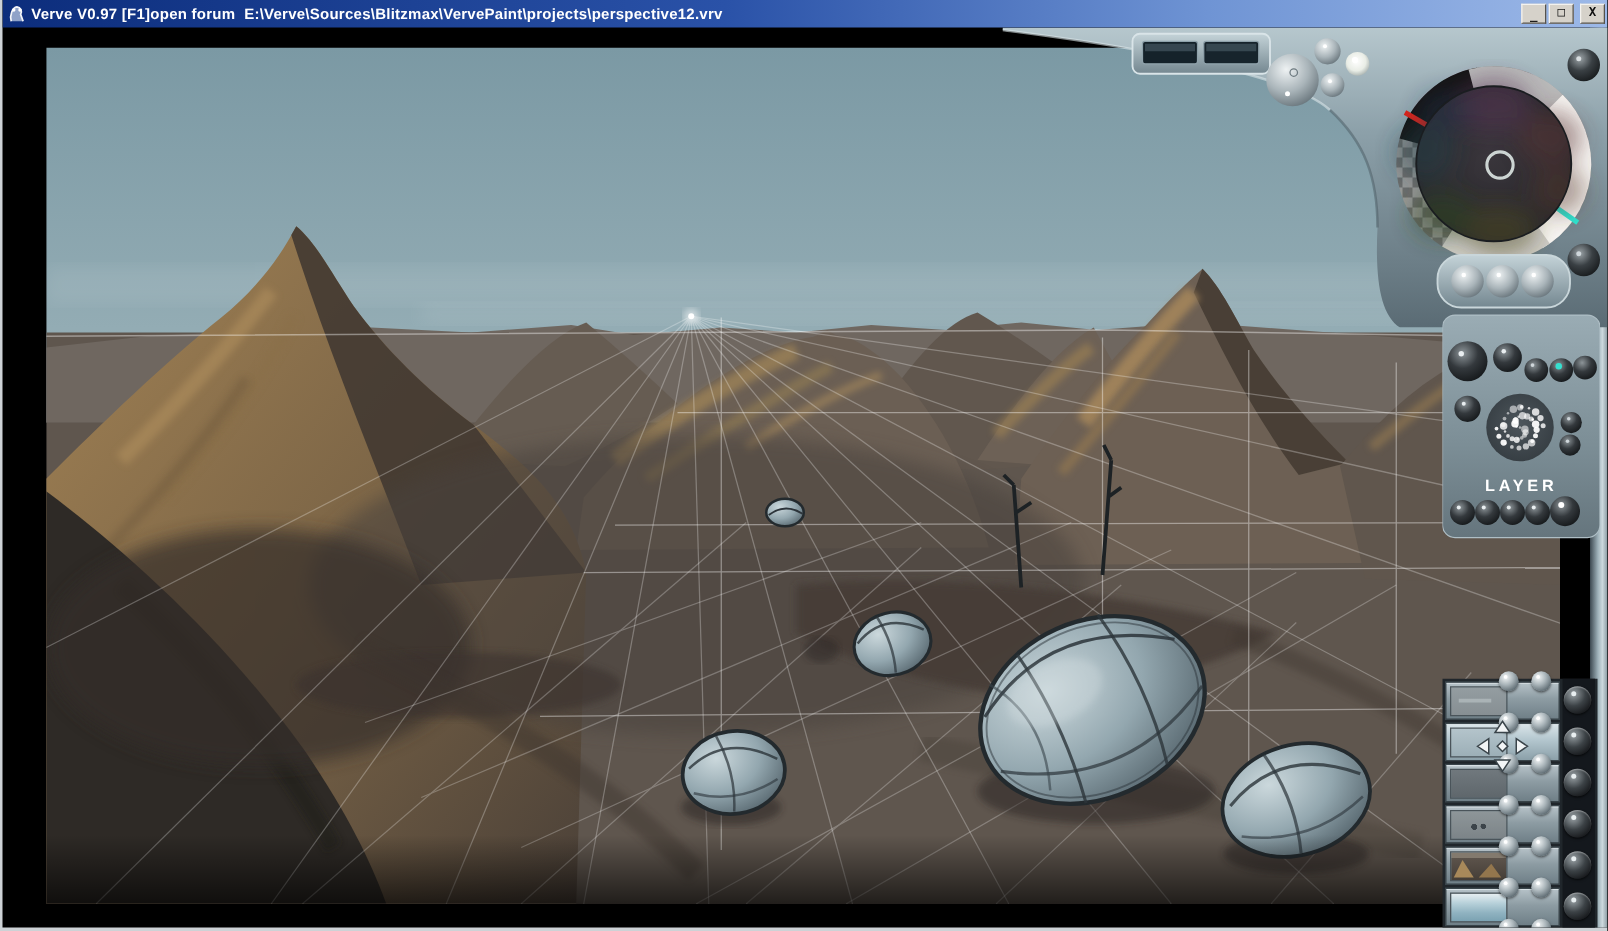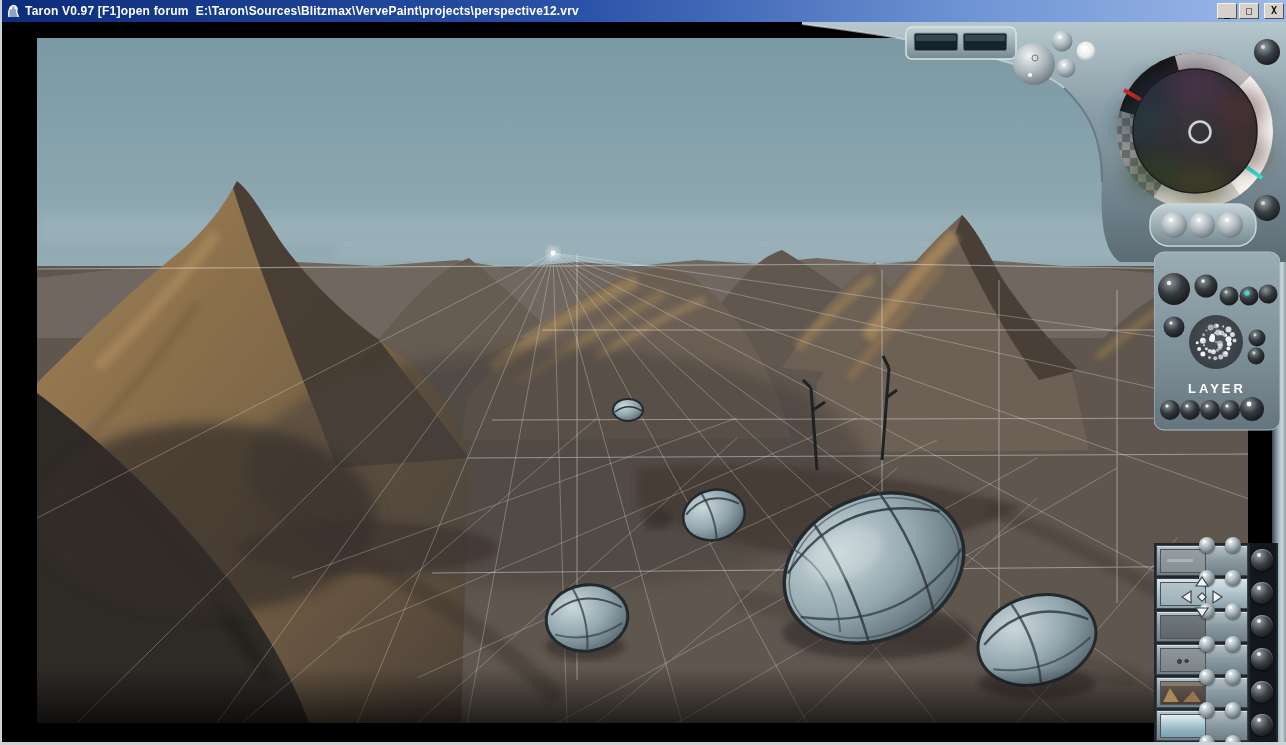--- a/index.html
+++ b/index.html
@@ -540,20 +540,20 @@
         <i></i>
       </div>
     </div>
 
   <div class="titlebar">
     <svg class="app-icon" viewBox="0 0 15 15">
       <path d="M3,13 C1.5,8 4,2 7.5,1.5 C10.5,2 12,5 10.5,7.5 L12.5,13" fill="#8fa2c8" stroke="#f2f4f8" stroke-width="1.4"></path>
       <circle cx="5" cy="4" r="1.4" fill="#fff"></circle>
         <circle cx="10" cy="4" r="1.4" fill="#fff"></circle>
     </svg>
-    <span class="title-text">Taron V0.97 [F1]open forum  E:\Taron\Sources\Blitzmax\VervePaint\projects\perspective12.vrv</span>
+    <span class="title-text">Verve V0.97 [F1]open forum  E:\Verve\Sources\Blitzmax\VervePaint\projects\perspective12.vrv</span>
     <div class="winbtns">
       <button class="winbtn min">_</button>
       <button class="winbtn">□</button>
       <button class="winbtn close">X</button>
     </div>
   </div>
 </div>
 
 </body></html>

